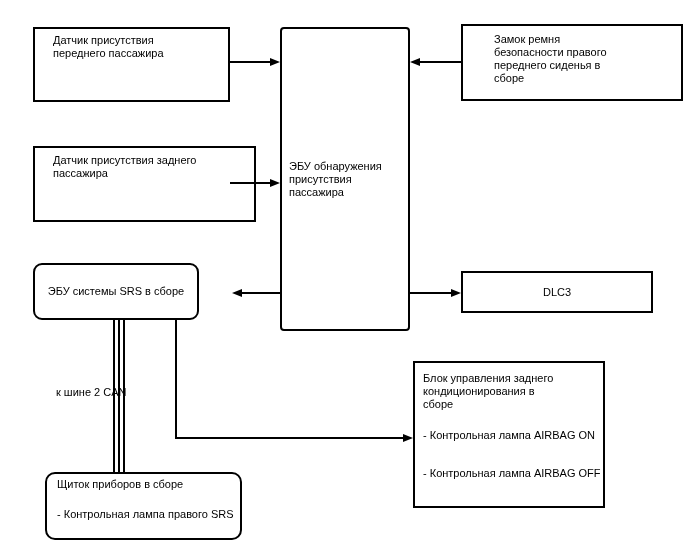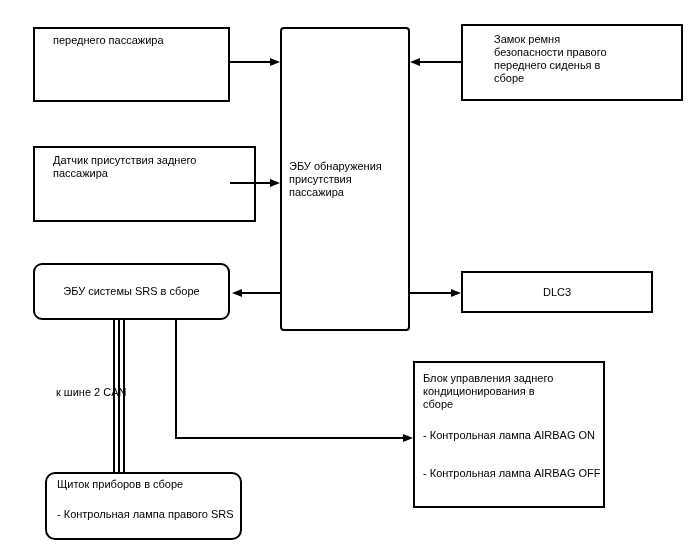--- a/index.html
+++ b/index.html
@@ -36,21 +36,21 @@
     flex-direction: column;
     justify-content: center;
   }
   .ln { white-space: nowrap; }
 
   
   .b-front   { left: 33px;  top: 27px;  width: 197px; height: 75px;  padding: 5px 6px 0 18px; }
   .b-belt    { left: 461px; top: 24px;  width: 222px; height: 77px;  padding: 7px 6px 0 31px; }
   .b-rear    { left: 33px;  top: 146px; width: 223px; height: 76px;  padding: 6px 6px 0 18px; }
   .b-ecu     { left: 280px; top: 27px;  width: 130px; height: 304px; padding-left: 7px; border-radius: 4px; }
-  .b-srs     { left: 33px;  top: 263px; width: 197px; height: 57px;  border-radius: 9px; }
+  .b-srs     { left: 33px;  top: 263px; width: 166px; height: 57px;  border-radius: 9px; }
   .b-dlc3    { left: 461px; top: 271px; width: 192px; height: 42px; }
   .b-ac      { left: 413px; top: 361px; width: 192px; height: 147px; padding: 9px 4px 0 8px; }
   .b-cluster { left: 33px;  top: 472px; width: 197px; height: 68px;  padding: 4px 4px 0 10px; margin-left: 12px; }
 
   .b-ac .item1 { margin-top: 18px; }
   .b-ac .item2 { margin-top: 25px; }
   .b-cluster .item1 { margin-top: 17px; }
 
   
   .hline, .vline { position: absolute; background: #000000; }
@@ -95,20 +95,21 @@
     white-space: nowrap;
     padding-left: 20px;
   }
 </style>
 </head>
 <body>
 
 <div id="canvas">
 
   <div class="box b-front">
+    <div class="ln">Датчик присутствия</div>
     <div class="ln">переднего пассажира</div>
   </div>
 
   <div class="box b-belt">
     <div class="ln">Замок ремня</div>
     <div class="ln">безопасности правого</div>
     <div class="ln">переднего сиденья в</div>
     <div class="ln">сборе</div>
   </div>
 

